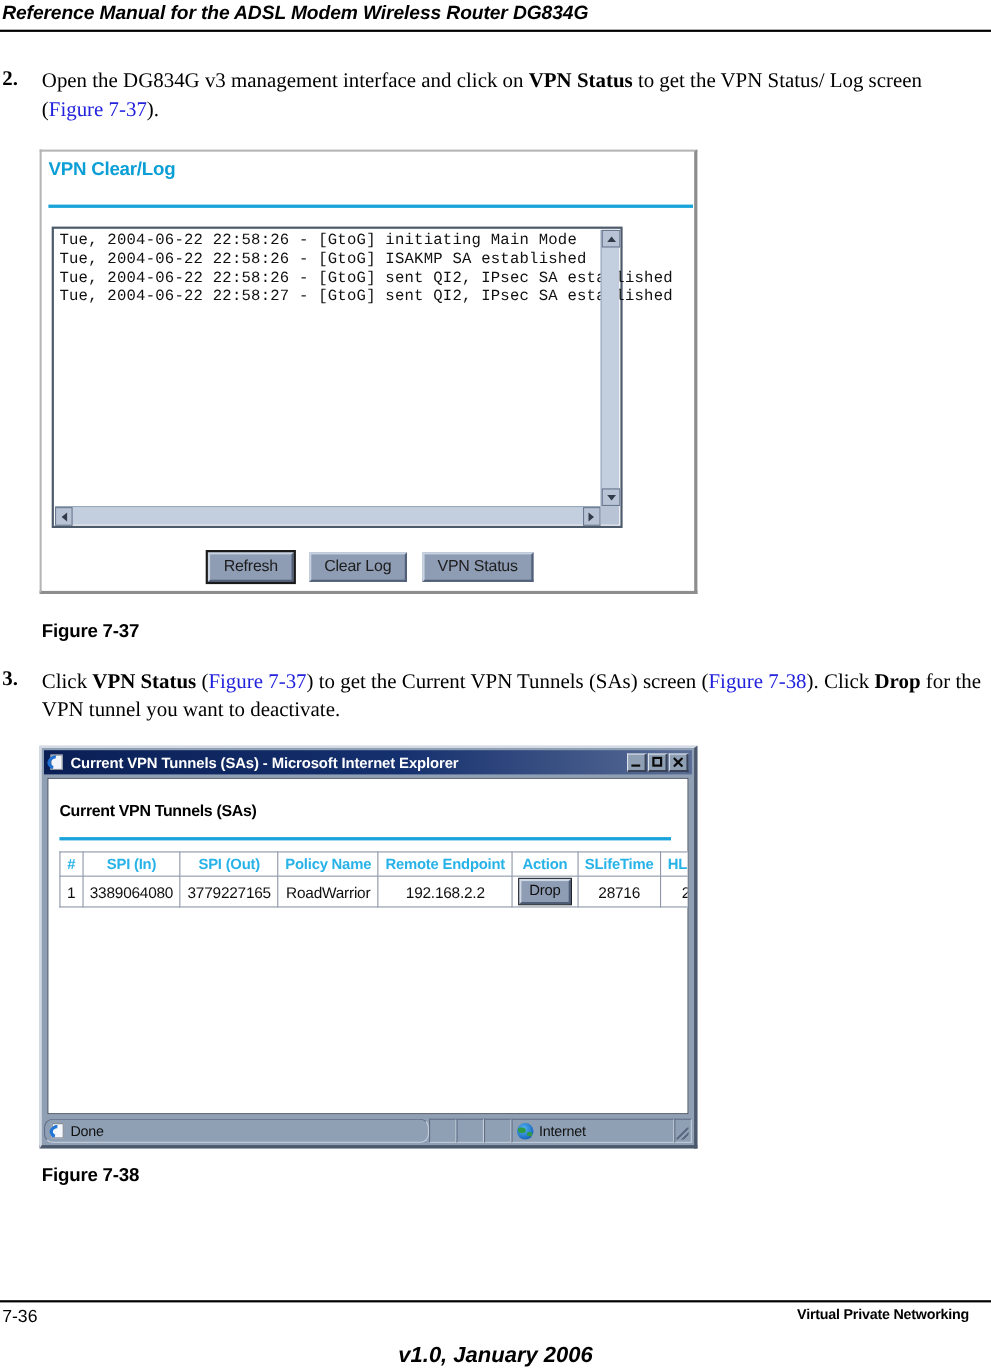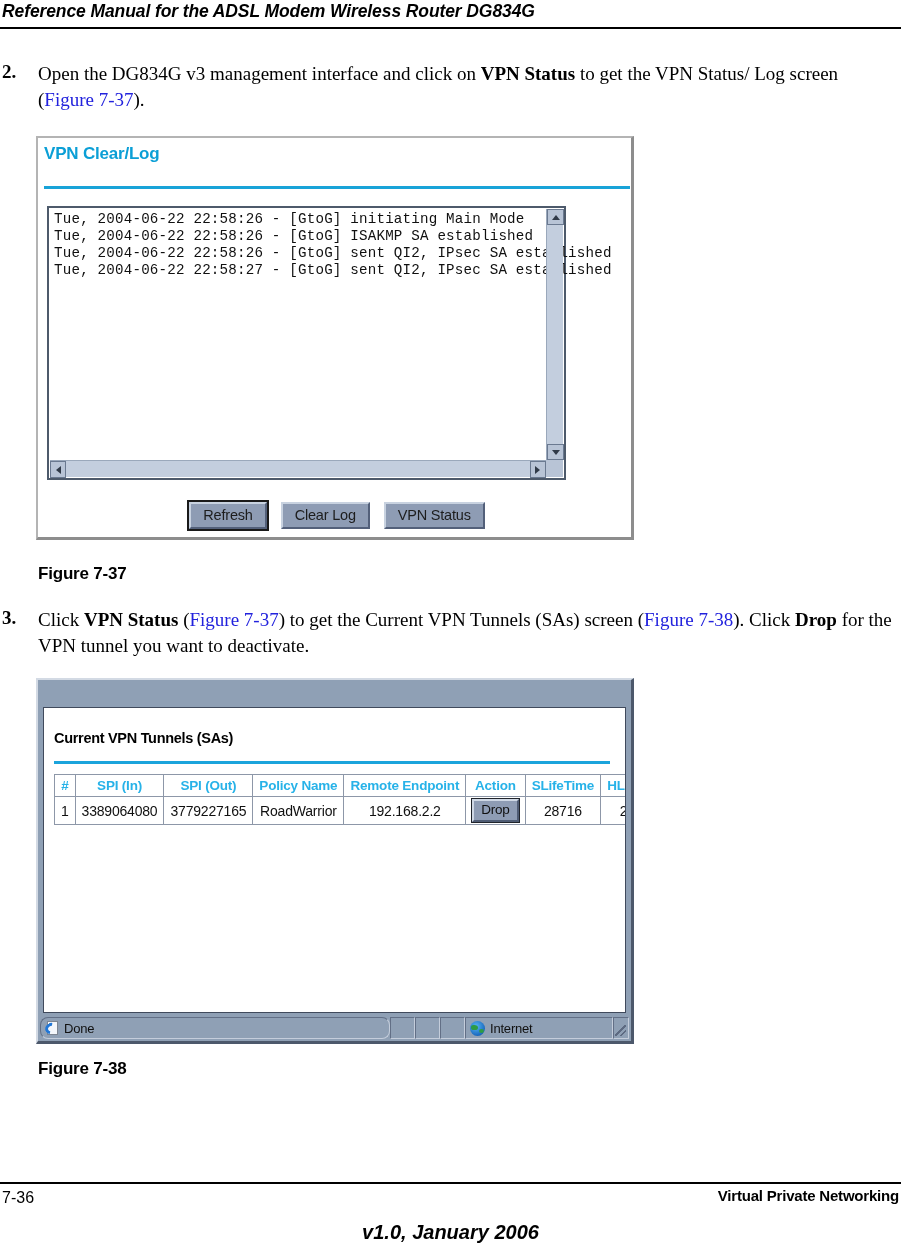--- a/index.html
+++ b/index.html
@@ -482,24 +482,24 @@
   }
   .footer-left {
     position: absolute;
     left: 2px; top: 1189px;
     font-family: "Liberation Sans", sans-serif;
     font-size: 16px;
     color: #000;
   }
   .footer-right {
     position: absolute;
-    right: 2px; top: 1187px;
-    font-family: "Liberation Sans", sans-serif;
-    font-weight: bold;
-    font-size: 15px;
+    right: 20px; top: 1187px;
+    font-family: "Liberation Sans", sans-serif;
+    font-weight: bold;
+    font-size: 13px;
     color: #000;
     letter-spacing: -0.2px;
   }
   .footer-center {
     position: absolute;
     left: 0; top: 1221px;
     width: 901px;
     text-align: center;
     font-family: "Liberation Sans", sans-serif;
     font-style: italic;
@@ -568,20 +568,35 @@
 
 <div class="step step3">
   <div class="num">3.</div>
   <div class="body">
     <span>Click </span><b class="strong">VPN Status</b><span> (</span><span class="xref">Figure 7-37</span><span>) to get the Current VPN Tunnels (SAs) screen (</span><span class="xref">Figure 7-38</span><span>). Click </span><b class="strong">Drop</b><span> for the VPN tunnel you want to deactivate.</span>
   </div>
 </div>
 
 <div class="shot2">
 
+  <div class="titlebar">
+    <span class="ie-icon">
+      <span class="page"></span>
+        <span class="e"></span>
+    </span>
+    <span class="title-text">Current VPN Tunnels (SAs) - Microsoft Internet Explorer</span>
+    <span class="wctrls">
+      <span class="wbtn min"></span>
+      <span class="wbtn max"></span>
+      <span class="wbtn close">
+          <i class="x1"></i>
+          <i class="x2"></i>
+        </span>
+    </span>
+  </div>
 
   <div class="ie-content">
     <div class="s2-title">Current VPN Tunnels (SAs)</div>
     <div class="s2-rule"></div>
 
     <table class="sas">
       <thead>
         <tr>
           <th>#</th>
           <th>SPI (In)</th>

